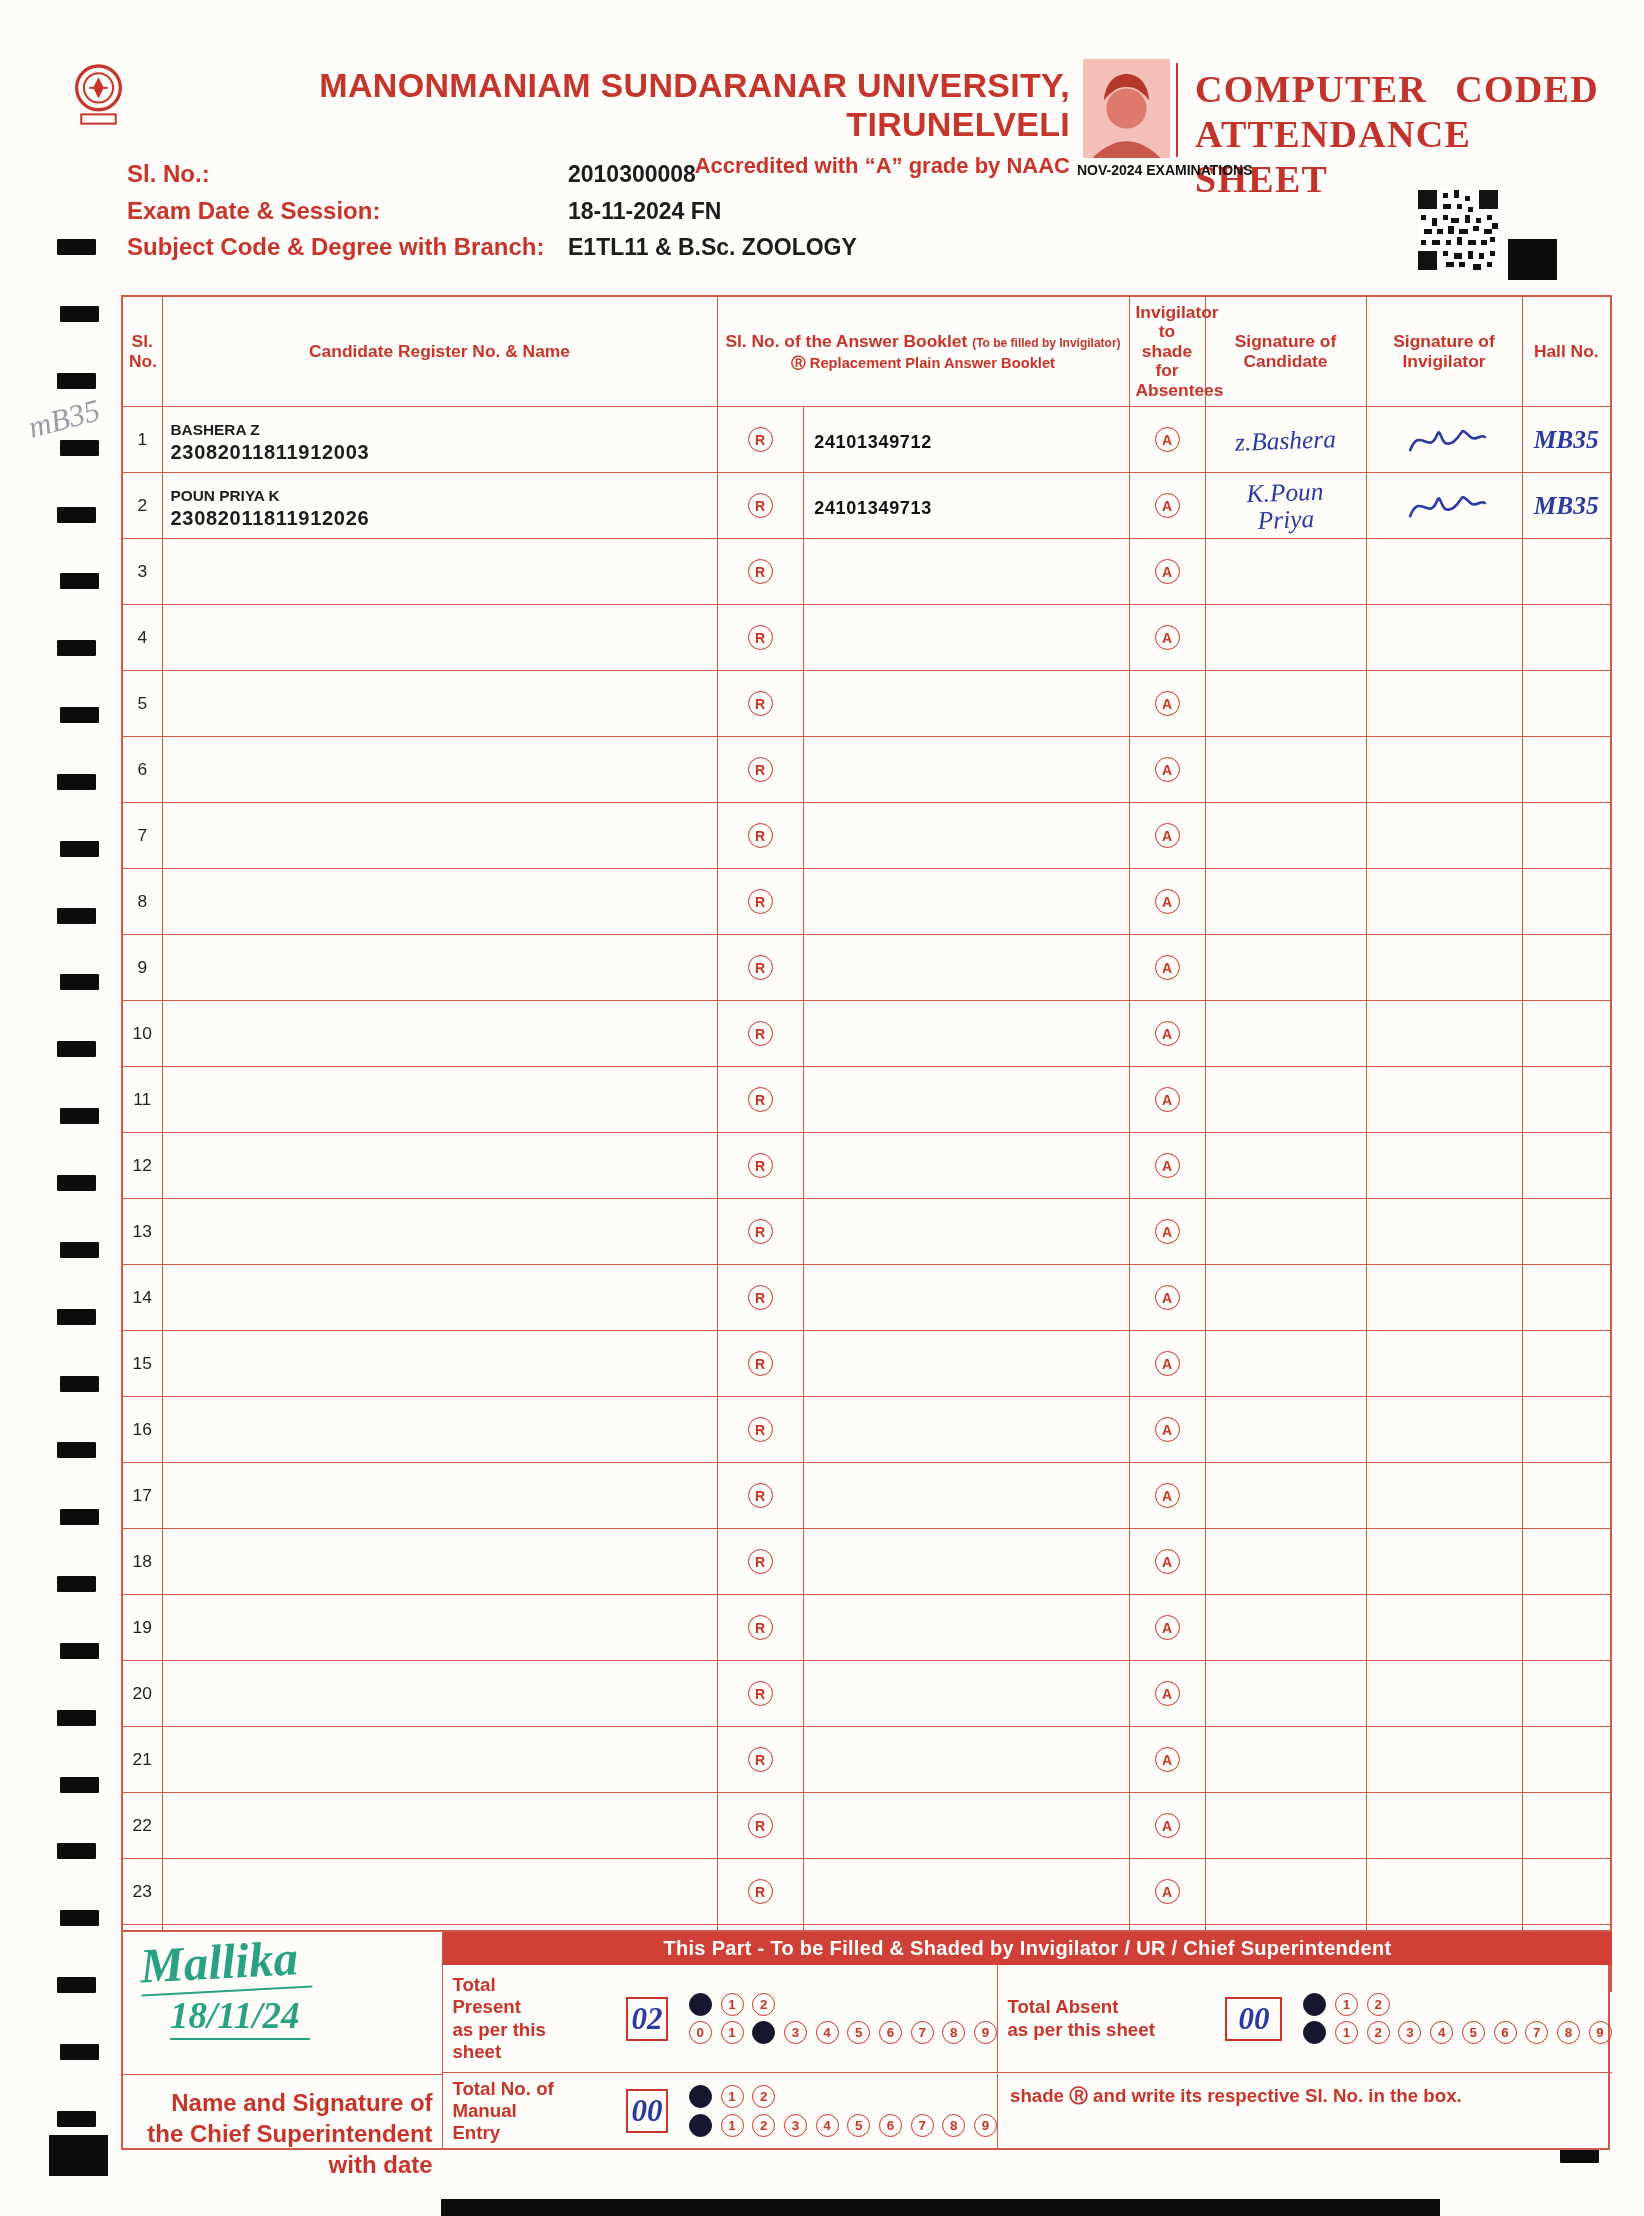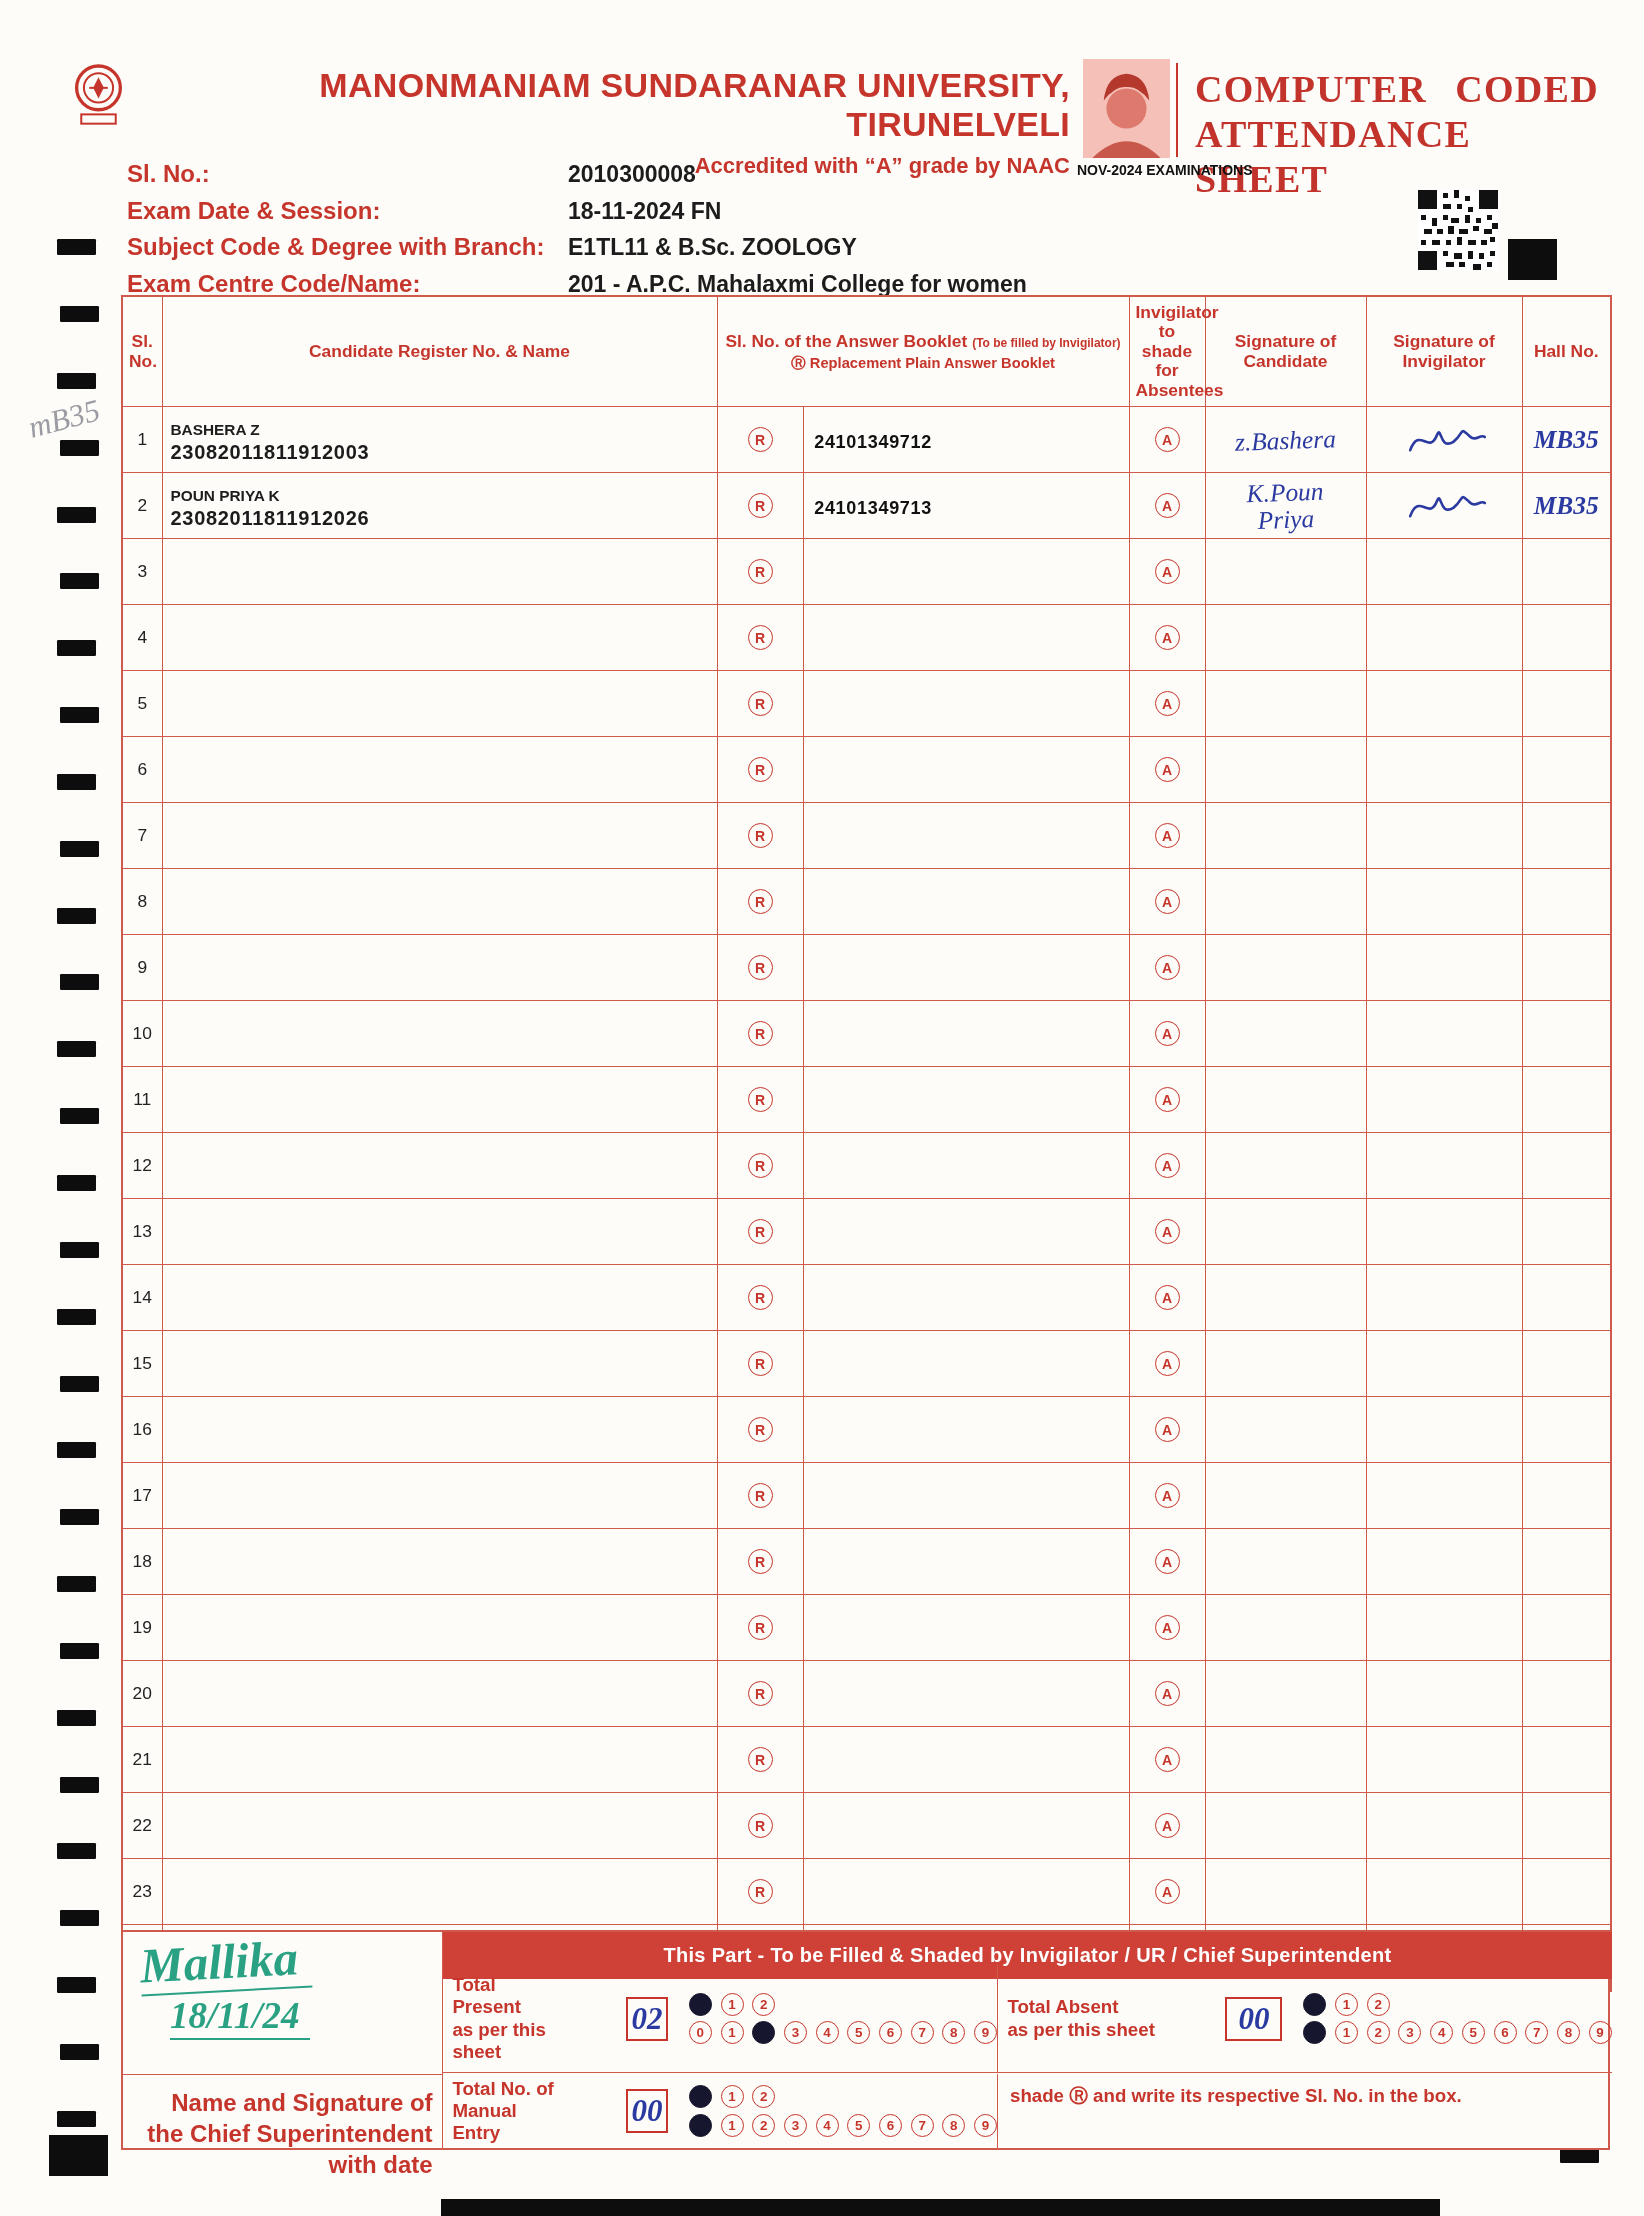--- a/index.html
+++ b/index.html
@@ -72,21 +72,21 @@
   
   .footer{ position:absolute; left:121px; top:1930px; width:1489px; height:220px; border:2px solid var(--red-border); background:#fdfcf9; }
   .f-left{ position:absolute; left:0; top:0; width:320px; height:216px; border-right:1.3px solid var(--red-border); }
   .f-sig-area{ position:relative; height:142px; overflow:visible; }
   .sig-name{ font-family:"Liberation Serif", serif; font-style:italic; font-weight:bold; font-size:49px;
     color:var(--green); transform:rotate(-3deg); margin:1.3px 0 0 17.4px; border-bottom:2.7px solid var(--green); display:inline-block; padding-right:13.4px; }
   .sig-date{ font-family:"Liberation Serif", serif; font-style:italic; font-weight:bold; font-size:37px;
     color:var(--green); margin:1.3px 0 0 47px; border-bottom:2.7px solid var(--green); display:inline-block; padding:0 10.7px 1.3px 0; }
   .f-caption{ position:absolute; left:0; top:142px; width:319px; height:74px; border-top:1.3px solid var(--red-border);
     color:var(--red); font-weight:bold; font-size:24px; text-align:right; padding:12px 9.4px 0; line-height:1.3; }
-  .f-band{ position:absolute; left:320px; top:0; width:1169px; height:47px; background:var(--band); color:#fff;
+  .f-band{ position:absolute; left:320px; top:0; width:1169px; height:33px; background:var(--band); color:#fff;
     font-weight:bold; font-size:20px; display:flex; align-items:center; justify-content:center; letter-spacing:0.3px; }
   .f-cell{ position:absolute; display:flex; align-items:center; padding-left:9.4px; gap:21px; }
   .f-present{ left:320px; top:33px; width:555px; height:108px; border-right:1.3px solid var(--red-border); border-bottom:1.3px solid var(--red-border); }
   .f-absent{ left:875px; top:33px; width:614px; height:108px; border-bottom:1.3px solid var(--red-border); }
   .f-manual{ left:320px; top:142px; width:555px; height:74px; border-right:1.3px solid var(--red-border); }
   .f-note{ position:absolute; left:875px; top:142px; width:614px; height:74px; color:var(--red);
     font-weight:bold; font-size:18.7px; line-height:1.35; padding:9.4px 6.7px 0 12px; }
   .counter-label{ width:154px; color:var(--red); font-weight:bold; font-size:18.7px; line-height:1.18; }
   .counter-box{ width:57px; height:44px; border:2px solid var(--red); display:flex; align-items:center; justify-content:center;
     font-family:"Liberation Serif", serif; font-style:italic; font-weight:bold; font-size:31px; color:var(--ink);margin-left:43px; }
@@ -177,24 +177,20 @@
       <span class="meta-label">Sl. No.:</span>
       <span class="meta-value">2010300008</span>
     </div>
     <div class="meta-row">
       <span class="meta-label">Exam Date &amp; Session:</span>
       <span class="meta-value">18-11-2024 FN</span>
     </div>
     <div class="meta-row">
       <span class="meta-label">Subject Code &amp; Degree with Branch:</span>
       <span class="meta-value">E1TL11 &amp; B.Sc. ZOOLOGY</span>
-    </div>
-    <div class="meta-row">
-      <span class="meta-label">Exam Centre Code/Name:</span>
-      <span class="meta-value">201 - A.P.C. Mahalaxmi College for women</span>
     </div>
   </div>
 
   <svg class="qr" viewBox="0 0 29 29" shape-rendering="crispEdges">
     <rect width="29" height="29" fill="#fff"></rect>
     <g fill="#111">
       <rect x="0" y="0" width="7" height="7"></rect>
         <rect x="22" y="0" width="7" height="7"></rect>
         <rect x="0" y="22" width="7" height="7"></rect>
       <rect x="2" y="2" width="3" height="3" fill="#111"></rect>

